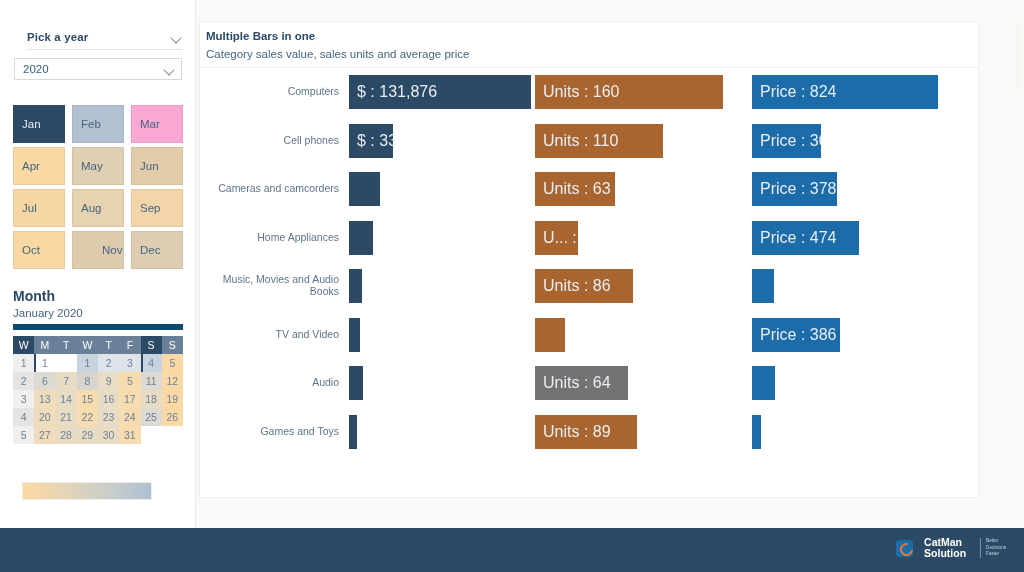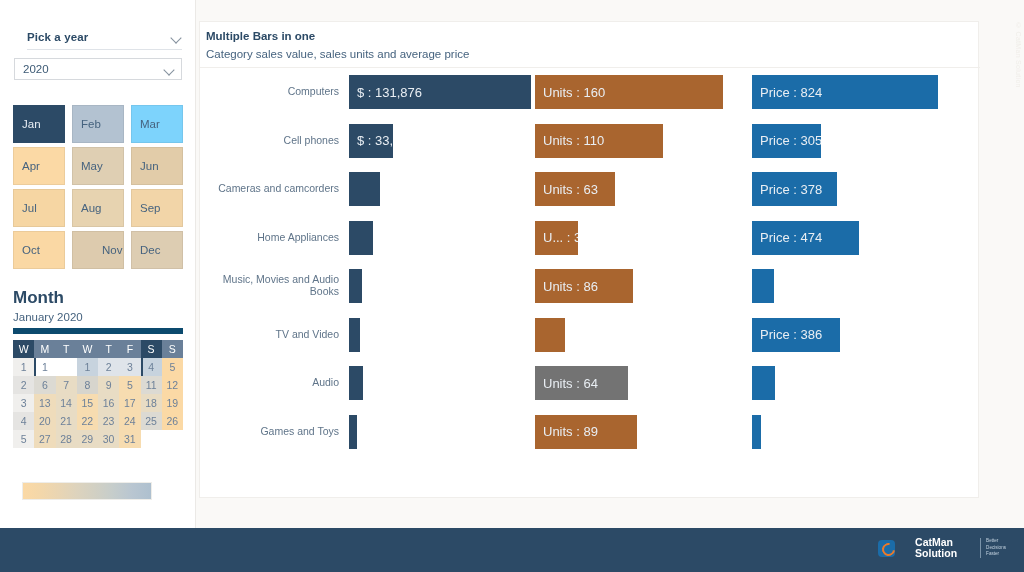--- a/index.html
+++ b/index.html
@@ -56,37 +56,37 @@
     grid-auto-rows: 38px; gap: 4px 7px;
   }
   .month-btn {
     border: 1px solid rgba(0,0,0,.06);
     display: flex; align-items: center;
     padding-left: 8px;
     font-size: 11.5px; color: #46637f;
   }
   .month-btn.sel { background: #2c4a66; color: #e8eef4; border-color: #2c4a66; }
   .month-btn.t1  { background: #b3c2d1; color: #46637f; }
-  .month-btn.t2  { background: #7dd3fc; color: #46637f; }
+  .month-btn.t2  { background: #f9a8d4; color: #46637f; }
   .month-btn.t3  { background: #fbd9a5; color: #46637f; }
   .month-btn.t4  { background: #dfcfb3; color: #46637f; }
   .month-btn.t5  { background: #e2cca9; color: #46637f; }
   .month-btn.t6  { background: #f6d6a3; color: #46637f; }
   .month-btn.t7  { background: #e7d3b0; color: #46637f; }
   .month-btn.t8  { background: #f2d5a8; color: #46637f; }
   .month-btn.t9  { background: #fad8a4; color: #46637f; }
   .month-btn.t10 { background: #ddcbae; color: #46637f; padding-left: 29px; }
   .month-btn.t11 { background: #ddcdb2; color: #46637f; }
 
   
   .cal-block {
     position: absolute; left: 13px; top: 288px; width: 170px;
   }
   .cal-title {
-    font-size: 17px; font-weight: bold; color: #2c4a66; margin-bottom: 3px;
+    font-size: 14px; font-weight: bold; color: #2c4a66; margin-bottom: 3px;
   }
   .cal-sub {
     font-size: 11.5px; color: #46637f;
     padding-bottom: 5px; border-bottom: 6px solid #0c4a6e; margin-bottom: 6px;
   }
   table.cal { border-collapse: collapse; width: 170px; table-layout: fixed; }
   table.cal th, table.cal td {
     width: 21.2px; height: 18px;
     text-align: center; font-size: 10.5px; font-weight: normal;
     color: #6d8199; border: 0;
@@ -151,36 +151,36 @@
     position: absolute; left: 0; top: 0;
     width: 144px; height: 48px;
     display: flex; align-items: center; justify-content: flex-end;
     font-size: 10.5px; color: #5f7489; text-align: right;
     padding-right: 5px; line-height: 1.1;
   }
   .bar {
     position: absolute; top: 7px; height: 34px;
     display: flex; align-items: center;
     padding-left: 8px;
-    font-size: 13px; color: #e9eef3;
+    font-size: 16px; color: #e9eef3;
     white-space: nowrap; overflow: hidden;
   }
   .bar.value { background: #2c4a66; left: 149px; }
   .bar.units { background: #a9652f; left: 335px; }
   .bar.price { background: #1b6ca8; left: 552px; }
 
   
   .footer {
     position: absolute; left: 0; top: 528px;
     width: 1024px; height: 44px;
     background: #2c4a66;
   }
   .logo {
     position: absolute; right: 18px; top: 9px;
-    display: flex; align-items: center; gap: 20px;
+    display: flex; align-items: center; gap: 11px;
   }
   .logo-mark {
     width: 17px; height: 17px; border-radius: 4px;
     background: #1b6ca8; position: relative; flex: none;
   }
   .logo-mark::before {
     content: ""; position: absolute; left: 3.5px; top: 3px;
     width: 9px; height: 9px; border-radius: 50%;
     border: 2px solid #e8792b; border-right-color: transparent;
     transform: rotate(-35deg);

